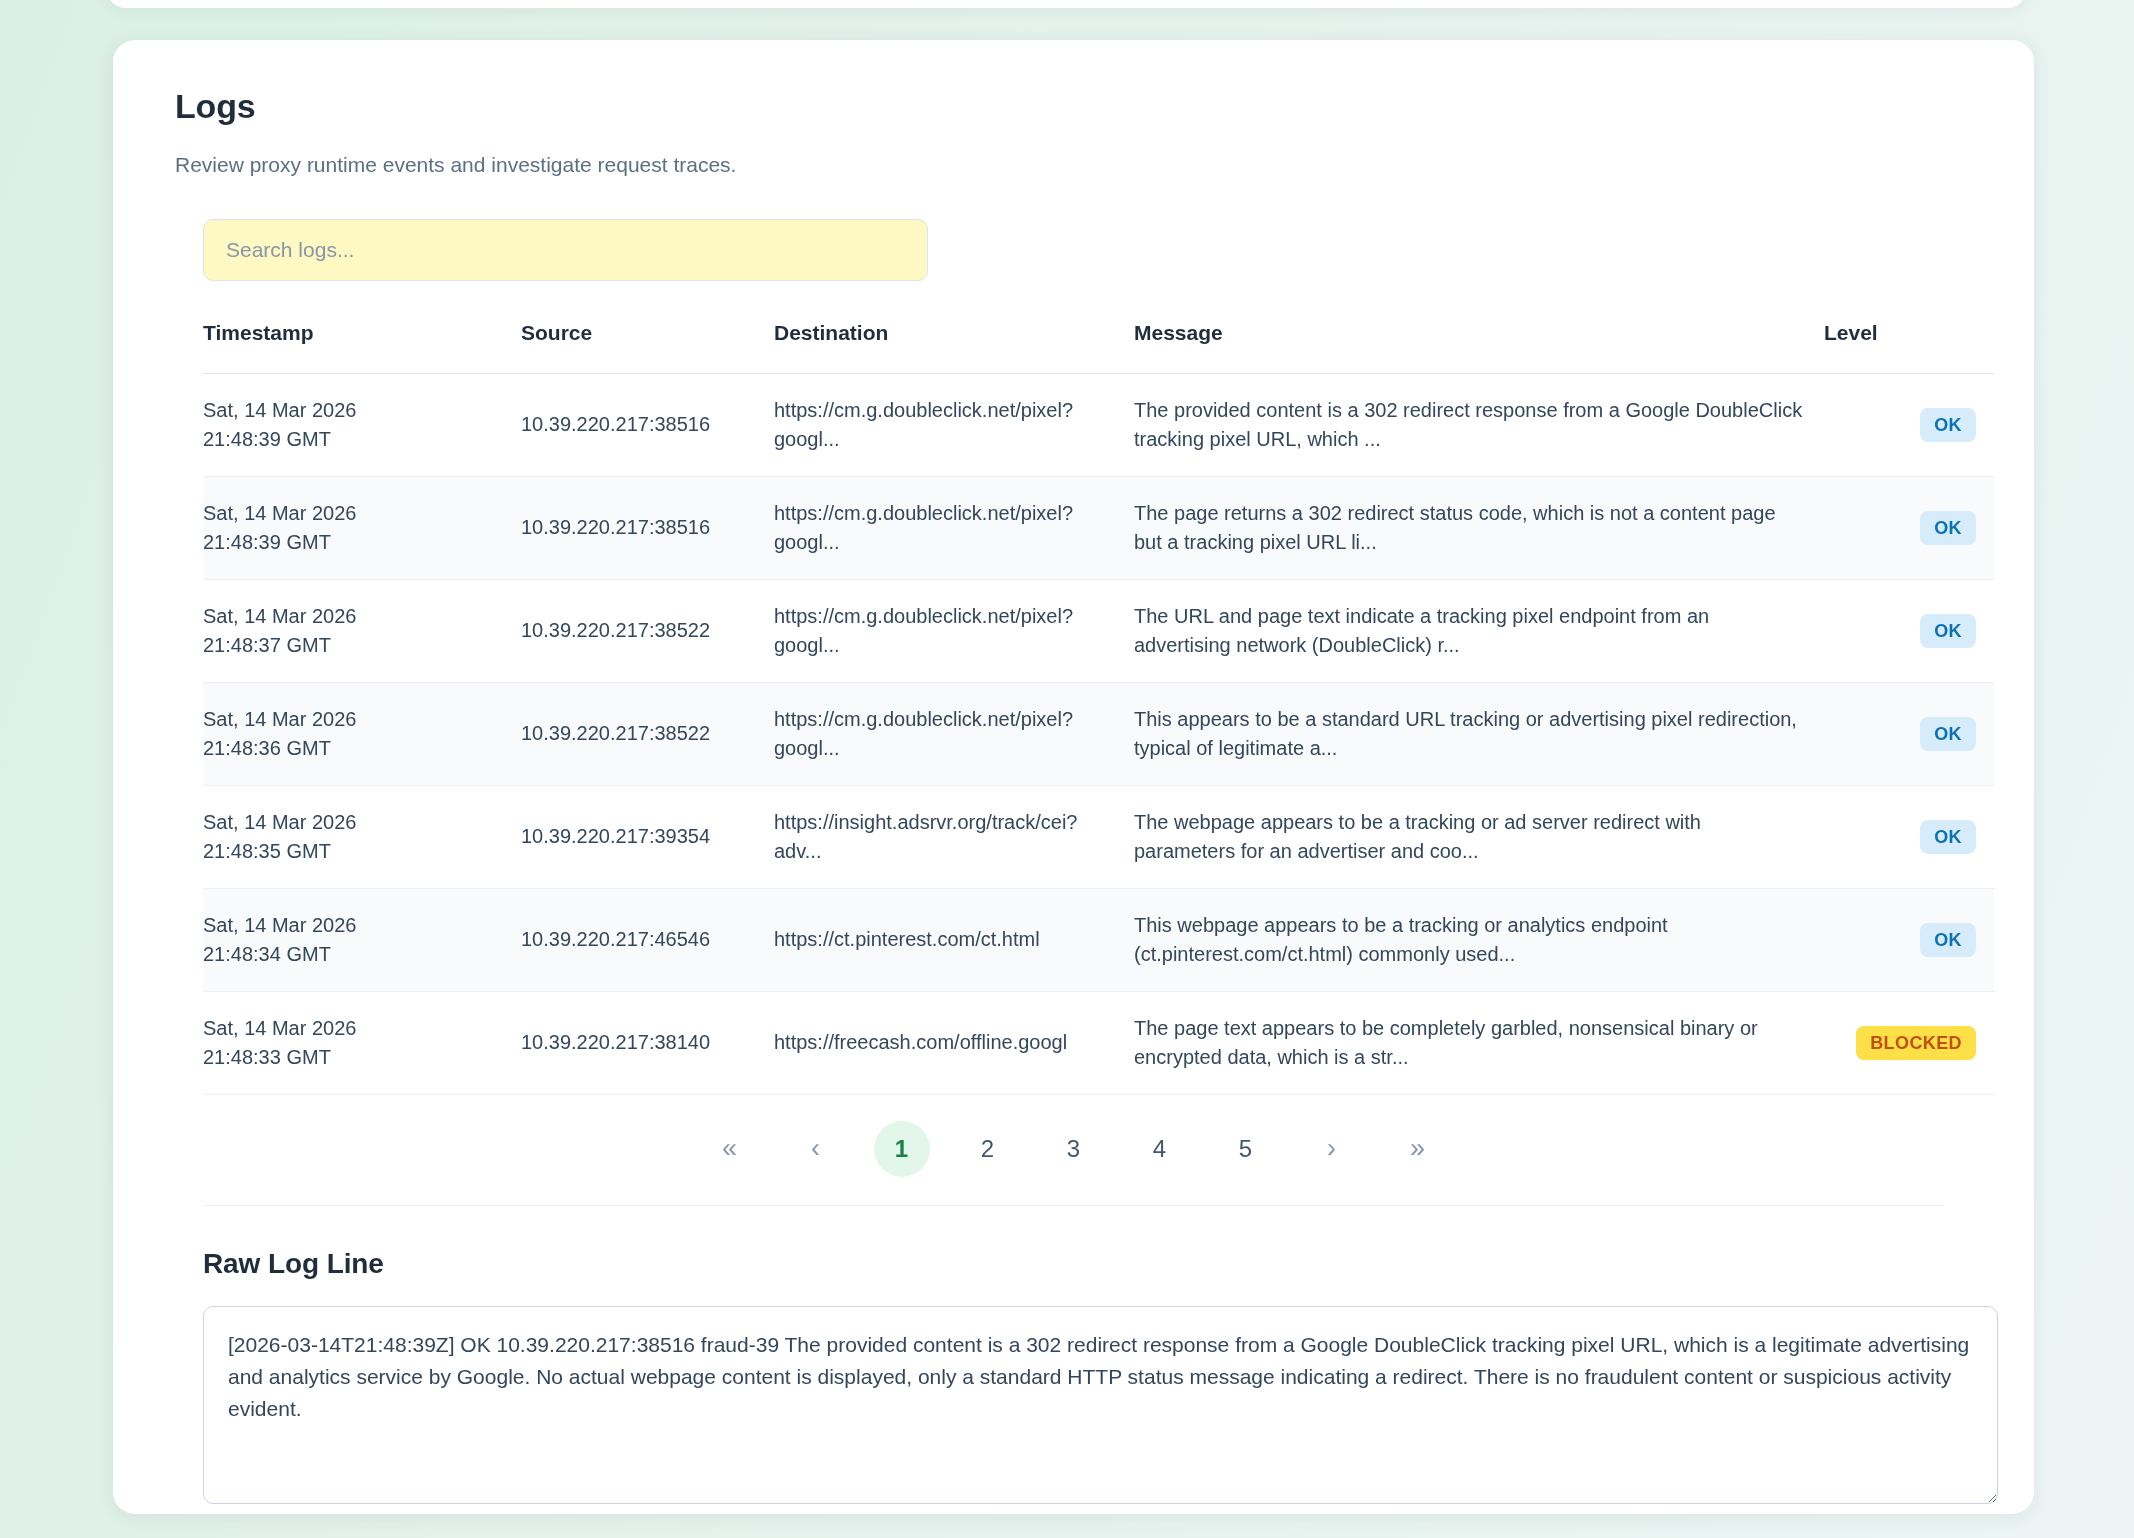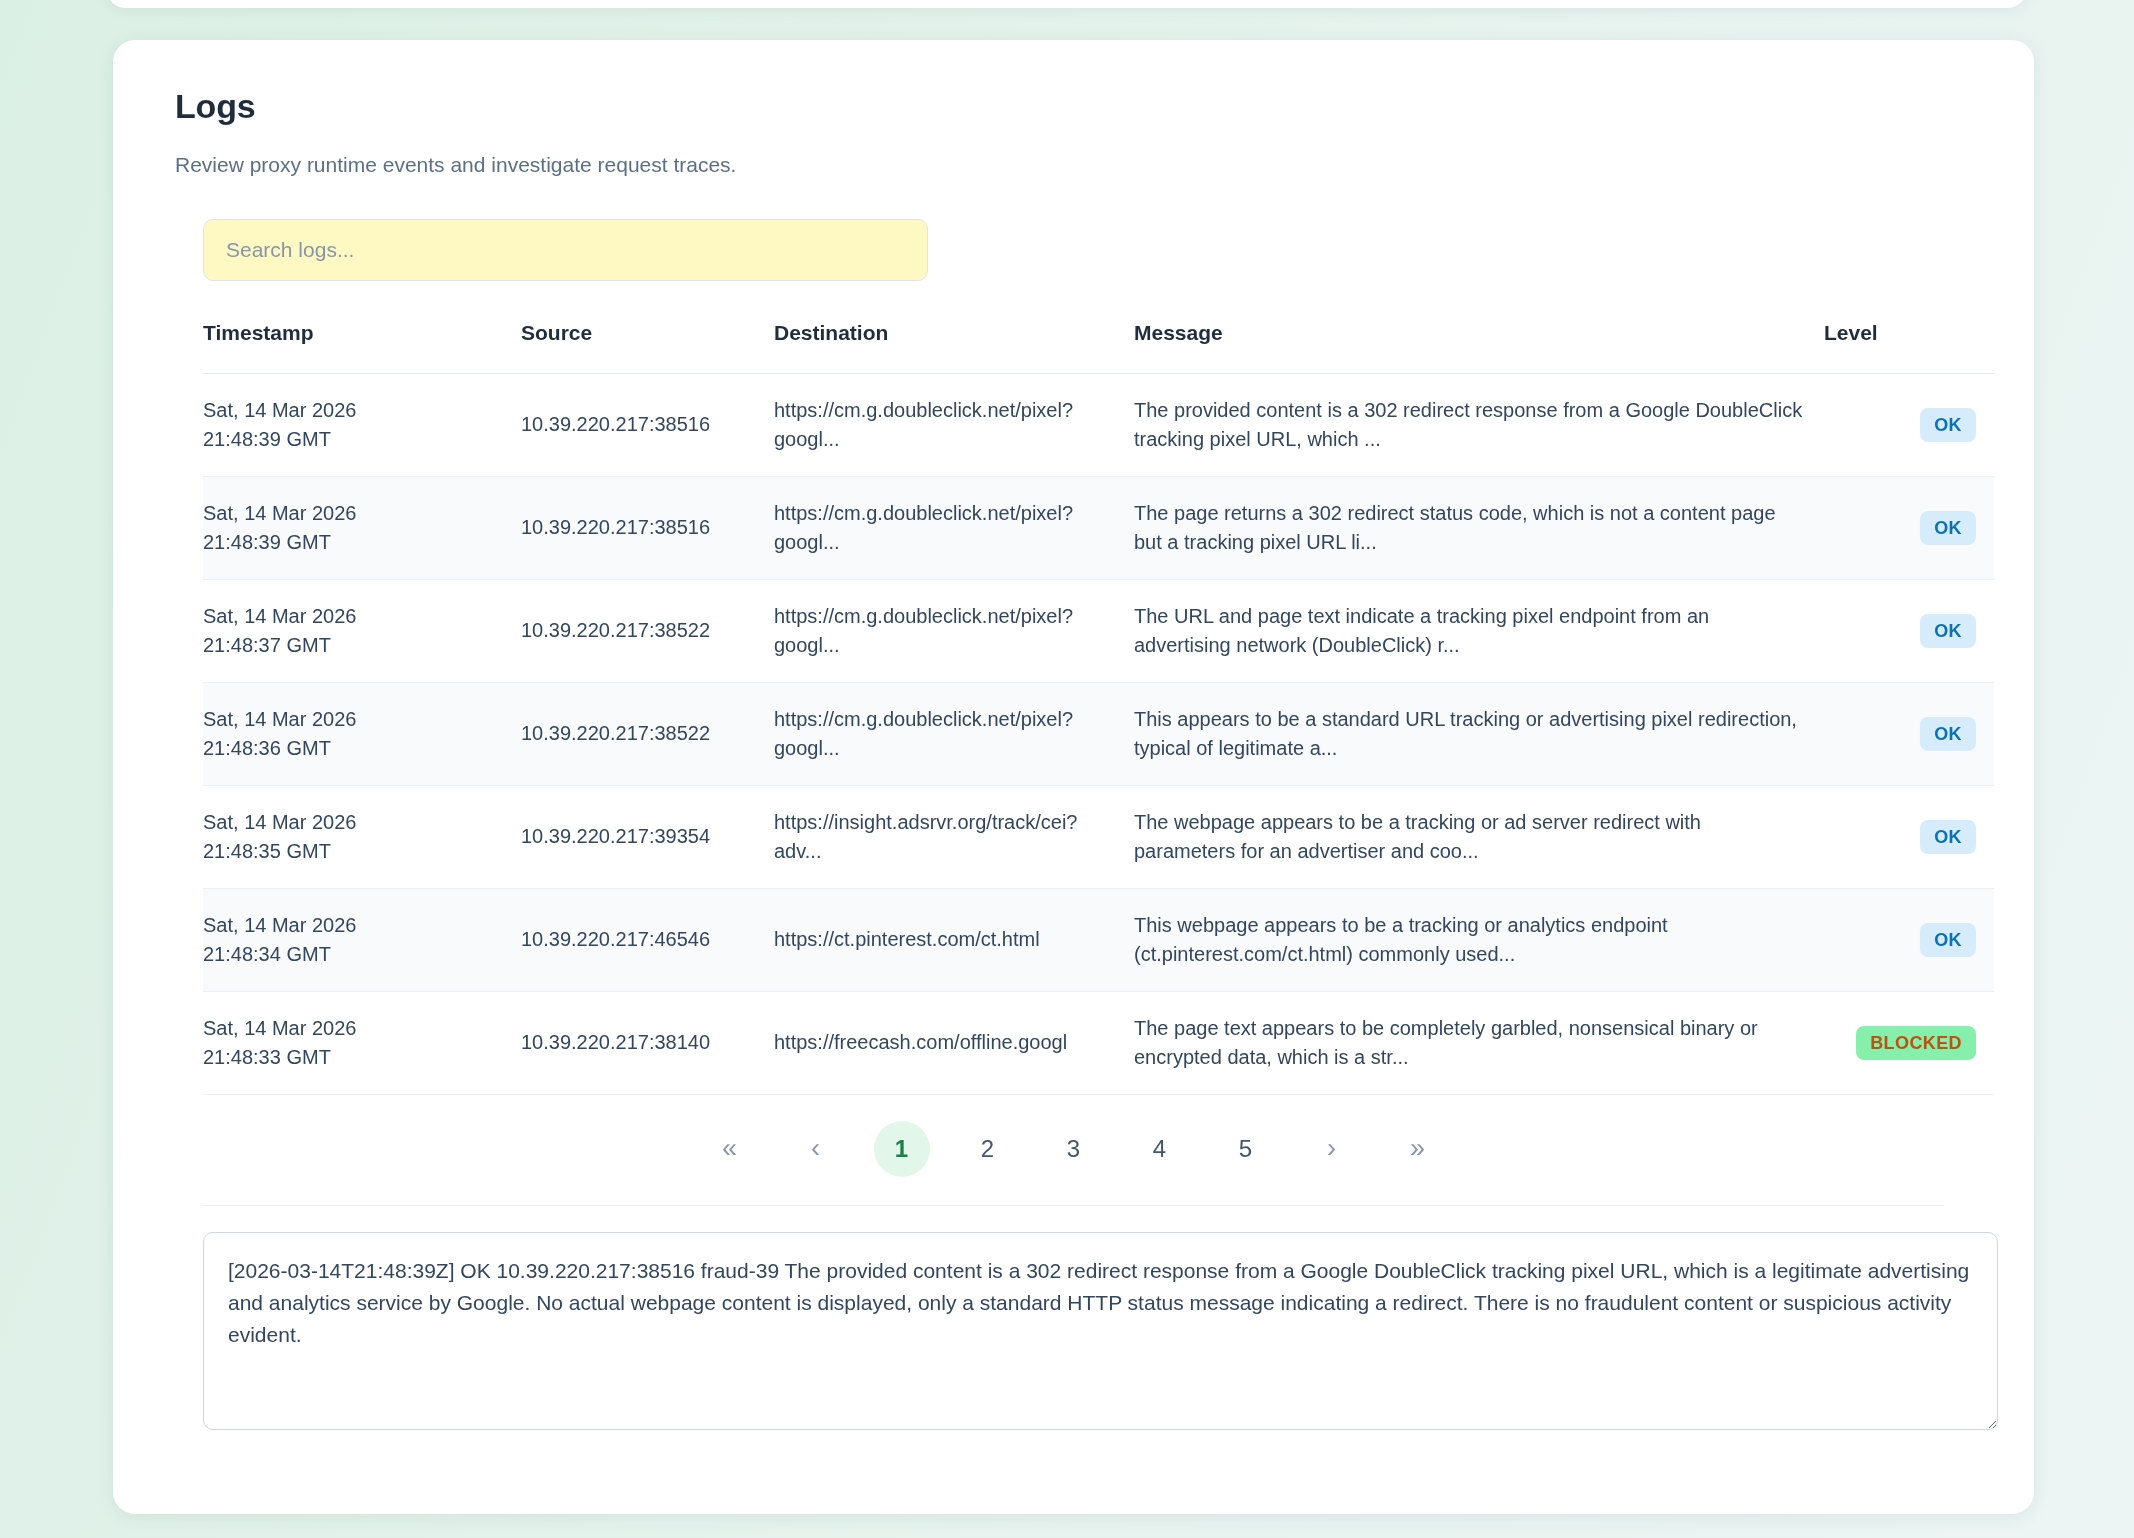--- a/index.html
+++ b/index.html
@@ -121,21 +121,21 @@
   .badge {
     display: inline-block;
     padding: 8px 14px;
     border-radius: 8px;
     font-size: 18px;
     font-weight: 700;
     letter-spacing: 0.4px;
     line-height: 1;
   }
   .badge.ok      { background: #d7ecfb; color: #0a71b5; }
-  .badge.blocked { background: #86efac; color: #c0500e; }
+  .badge.blocked { background: #fde047; color: #c0500e; }
 
   
   .pagination {
     display: flex;
     align-items: center;
     justify-content: center;
     gap: 30px;
     padding: 26px 0 28px 0;
     border-bottom: 1px solid #eceff3;
   }
@@ -307,16 +307,17 @@
       <button class="pg arrow">‹</button>
       <button class="pg num active">1</button>
       <button class="pg num">2</button>
       <button class="pg num">3</button>
       <button class="pg num">4</button>
       <button class="pg num">5</button>
       <button class="pg arrow">›</button>
       <button class="pg arrow">»</button>
     </div>
 
+    <div class="raw-title">Raw Log Line</div>
     <textarea class="raw-box" style="">[2026-03-14T21:48:39Z] OK 10.39.220.217:38516 fraud-39 The provided content is a 302 redirect response from a Google DoubleClick tracking pixel URL, which is a legitimate advertising and analytics service by Google. No actual webpage content is displayed, only a standard HTTP status message indicating a redirect. There is no fraudulent content or suspicious activity evident.</textarea>
 
   </div>
 </div>
 
 </body></html>

